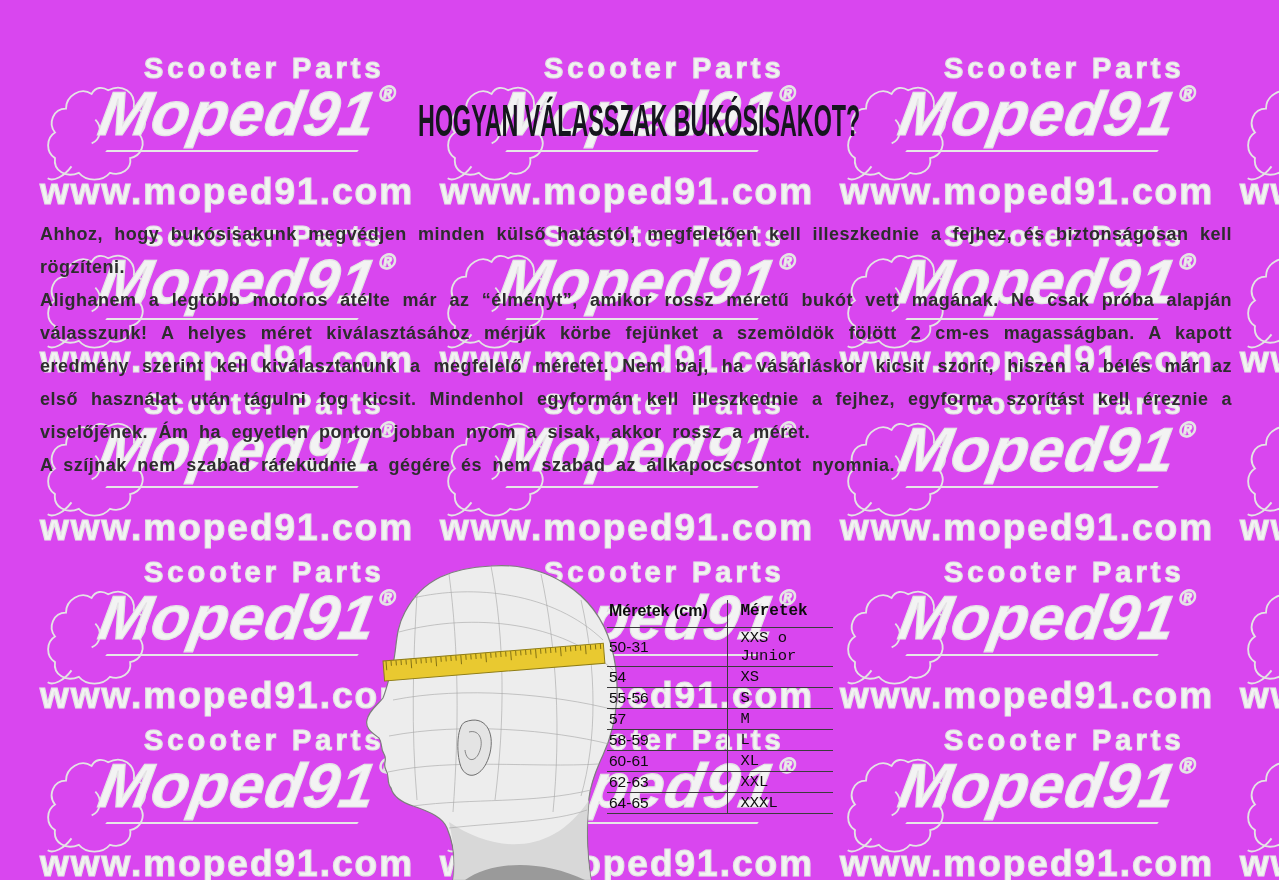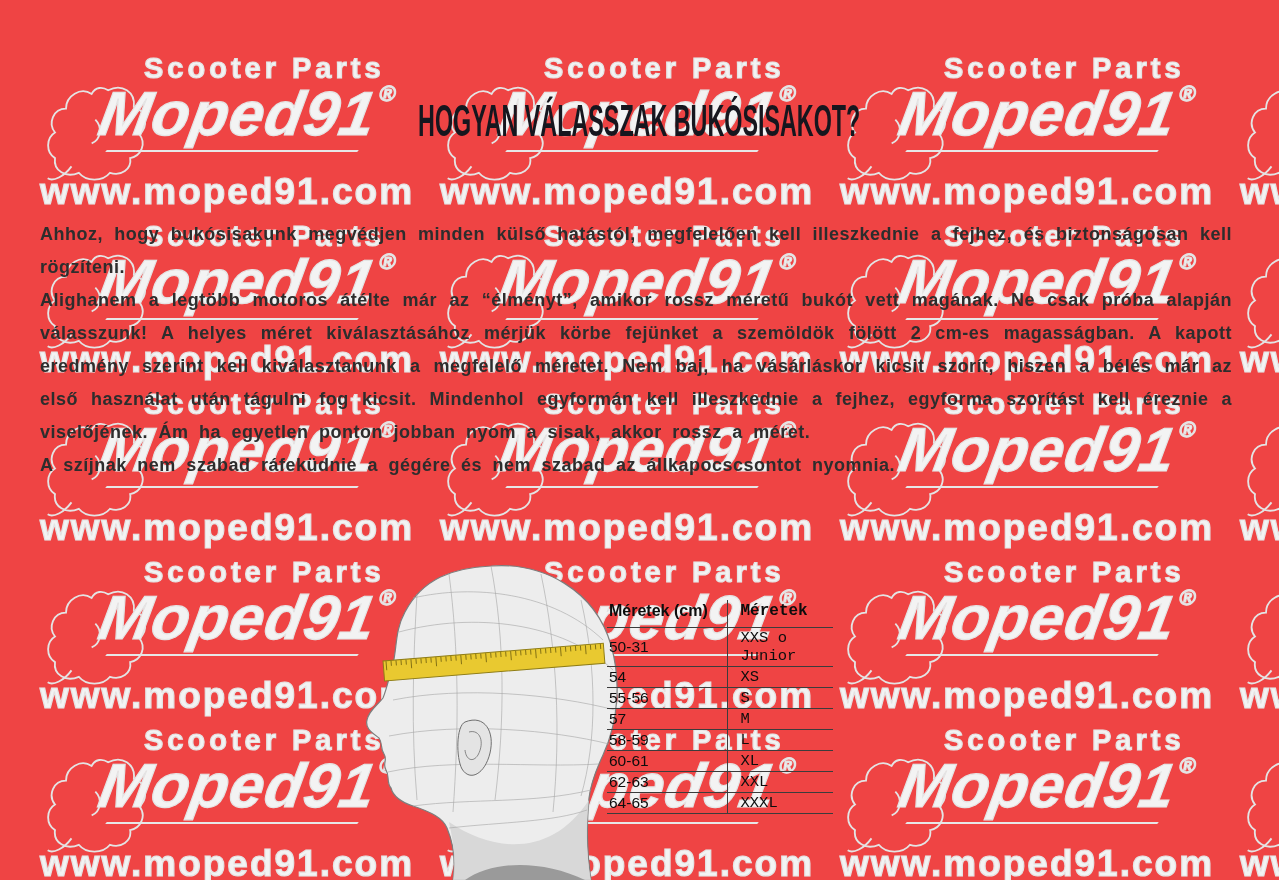--- a/index.html
+++ b/index.html
@@ -1,18 +1,18 @@
 <!DOCTYPE html>
 <html><head>
 <meta charset="utf-8">
 <style>
   html,body { margin:0; padding:0; background:#ffffff; }
   body { width:1279px; height:880px; overflow:hidden;
          font-family:"Liberation Sans", sans-serif; }
-  .page { position:relative; width:1279px; height:880px; overflow:hidden; background:#ef4444; }
+  .page { position:relative; width:1279px; height:880px; overflow:hidden; background:#d946ef; }
 
   
   .wm-layer { position:absolute; inset:0; z-index:0; }
   .wm-tile { position:absolute; width:400px; height:168px; pointer-events:none; }
   .wm-outline { color:#f3f3f3; -webkit-text-stroke:1.2px #e4e4e4; white-space:nowrap; }
   .wm-parts { position:absolute; left:104px; top:2px; font-size:29px; font-weight:bold; letter-spacing:4px; }
   .wm-logo  { position:absolute; left:60px; top:28px; font-size:62px; font-weight:bold; font-style:italic;
               transform:skewX(-10deg); letter-spacing:1px; }
   .wm-reg   { font-size:22px; vertical-align:34px; letter-spacing:0; }
   .wm-underline { position:absolute; left:66px; top:100px; width:252px; border-bottom:2px solid #e7e7e7;

